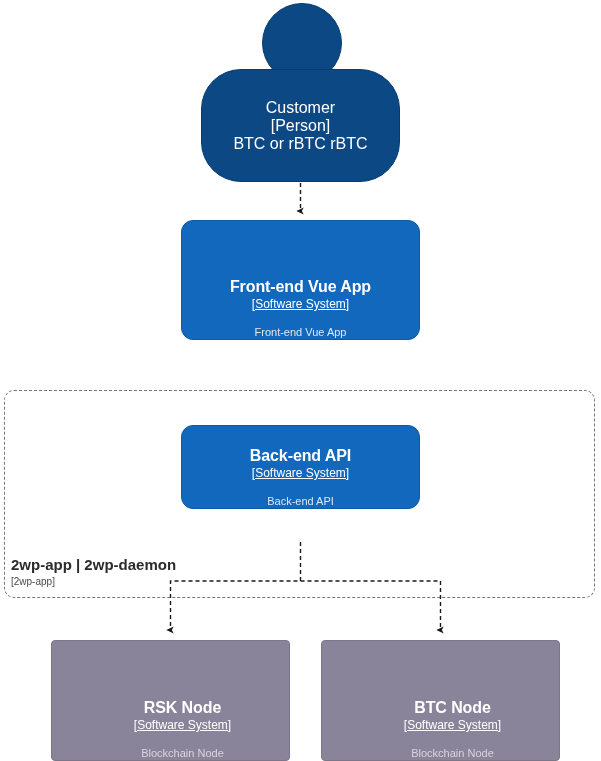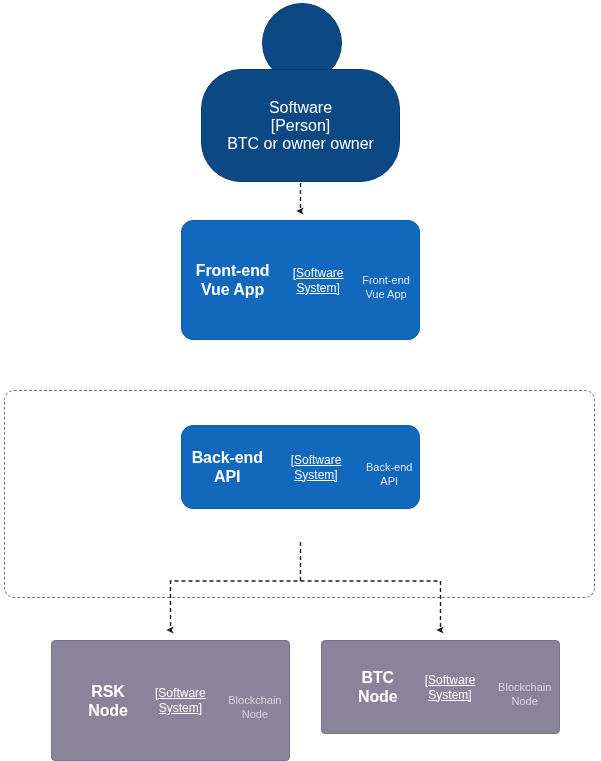--- a/index.html
+++ b/index.html
@@ -18,23 +18,23 @@
     height: 761px;
     background: #ffffff;
     overflow: hidden;
   }
 
   
   .node {
     position: absolute;
     box-sizing: border-box;
     display: flex;
-    flex-direction: row;
+    flex-direction: column;
     align-items: center;
-    justify-content: center;
+    justify-content: flex-end;
     text-align: center;
     color: #ffffff;
   }
   .node .n-title {
     font-size: 16px;
     font-weight: bold;
     line-height: 19px;
     letter-spacing: -0.1px;
   }
   .node .n-type {
@@ -106,21 +106,21 @@
   .greybox {
     border-radius: 4px;
     background: #8A849A;
     border: 1px solid #7D7689;
     padding-left: 24px;
   }
 
   #node-frontend { left: 181px; top: 220px; width: 239px; height: 120px; }
   #node-backend  { left: 181px; top: 425px; width: 239px; height: 84px; }
   #node-rsk      { left: 51px;  top: 640px; width: 239px; height: 121px; }
-  #node-btc      { left: 321px; top: 640px; width: 239px; height: 94px; }
+  #node-btc      { left: 321px; top: 640px; width: 239px; height: 121px; }
 
   
   #boundary-2wp {
     position: absolute;
     left: 4px;
     top: 390px;
     width: 591px;
     height: 208px;
     box-sizing: border-box;
     border: 1px dashed #767676;
@@ -157,20 +157,24 @@
     height: 761px;
     pointer-events: none;
   }
 </style>
 </head>
 <body>
 
 <div id="diagram">
 
   <div id="boundary-2wp"></div>
+  <div id="boundary-label">
+    <div class="b-name">2wp-app | 2wp-daemon</div>
+    <div class="b-type">[2wp-app]</div>
+  </div>
 
   <svg id="connectors" width="601" height="761" viewBox="0 0 601 761" xmlns="http://www.w3.org/2000/svg">
     <defs>
       <marker id="arrowhead" markerWidth="9" markerHeight="9" refX="4.2" refY="4" orient="auto" markerUnits="userSpaceOnUse">
         <path d="M 0.6 0.8 L 4.2 8.2 L 7.8 0.8 L 4.2 2.6 Z" fill="#1a1a1a"></path>
       </marker>
     </defs>
 
     <g>
       <path d="M 300.5 183 L 300.5 211" fill="none" stroke="#1a1a1a" stroke-width="1.4" stroke-dasharray="4,3" marker-end="url(#arrowhead)"></path>
@@ -182,23 +186,23 @@
 
     <g>
       <path d="M 300.5 581 L 440.5 581 L 440.5 630" fill="none" stroke="#1a1a1a" stroke-width="1.4" stroke-dasharray="4,3" marker-end="url(#arrowhead)"></path>
     </g>
   </svg>
 
   <div id="person-customer">
     <div class="head"></div>
     <div class="body"></div>
     <div class="labels">
-      <div class="n-title">Software</div>
+      <div class="n-title">Customer</div>
       <div class="n-type">[Person]</div>
-      <div class="n-desc">BTC or owner owner</div>
+      <div class="n-desc">BTC or rBTC rBTC</div>
     </div>
   </div>
 
   <div id="node-frontend" class="node sysbox">
     <div class="n-title">Front-end Vue App</div>
     <div class="n-type">[Software System]</div>
     <div class="n-desc">Front-end Vue App</div>
   </div>
 
   <div id="node-backend" class="node sysbox">

